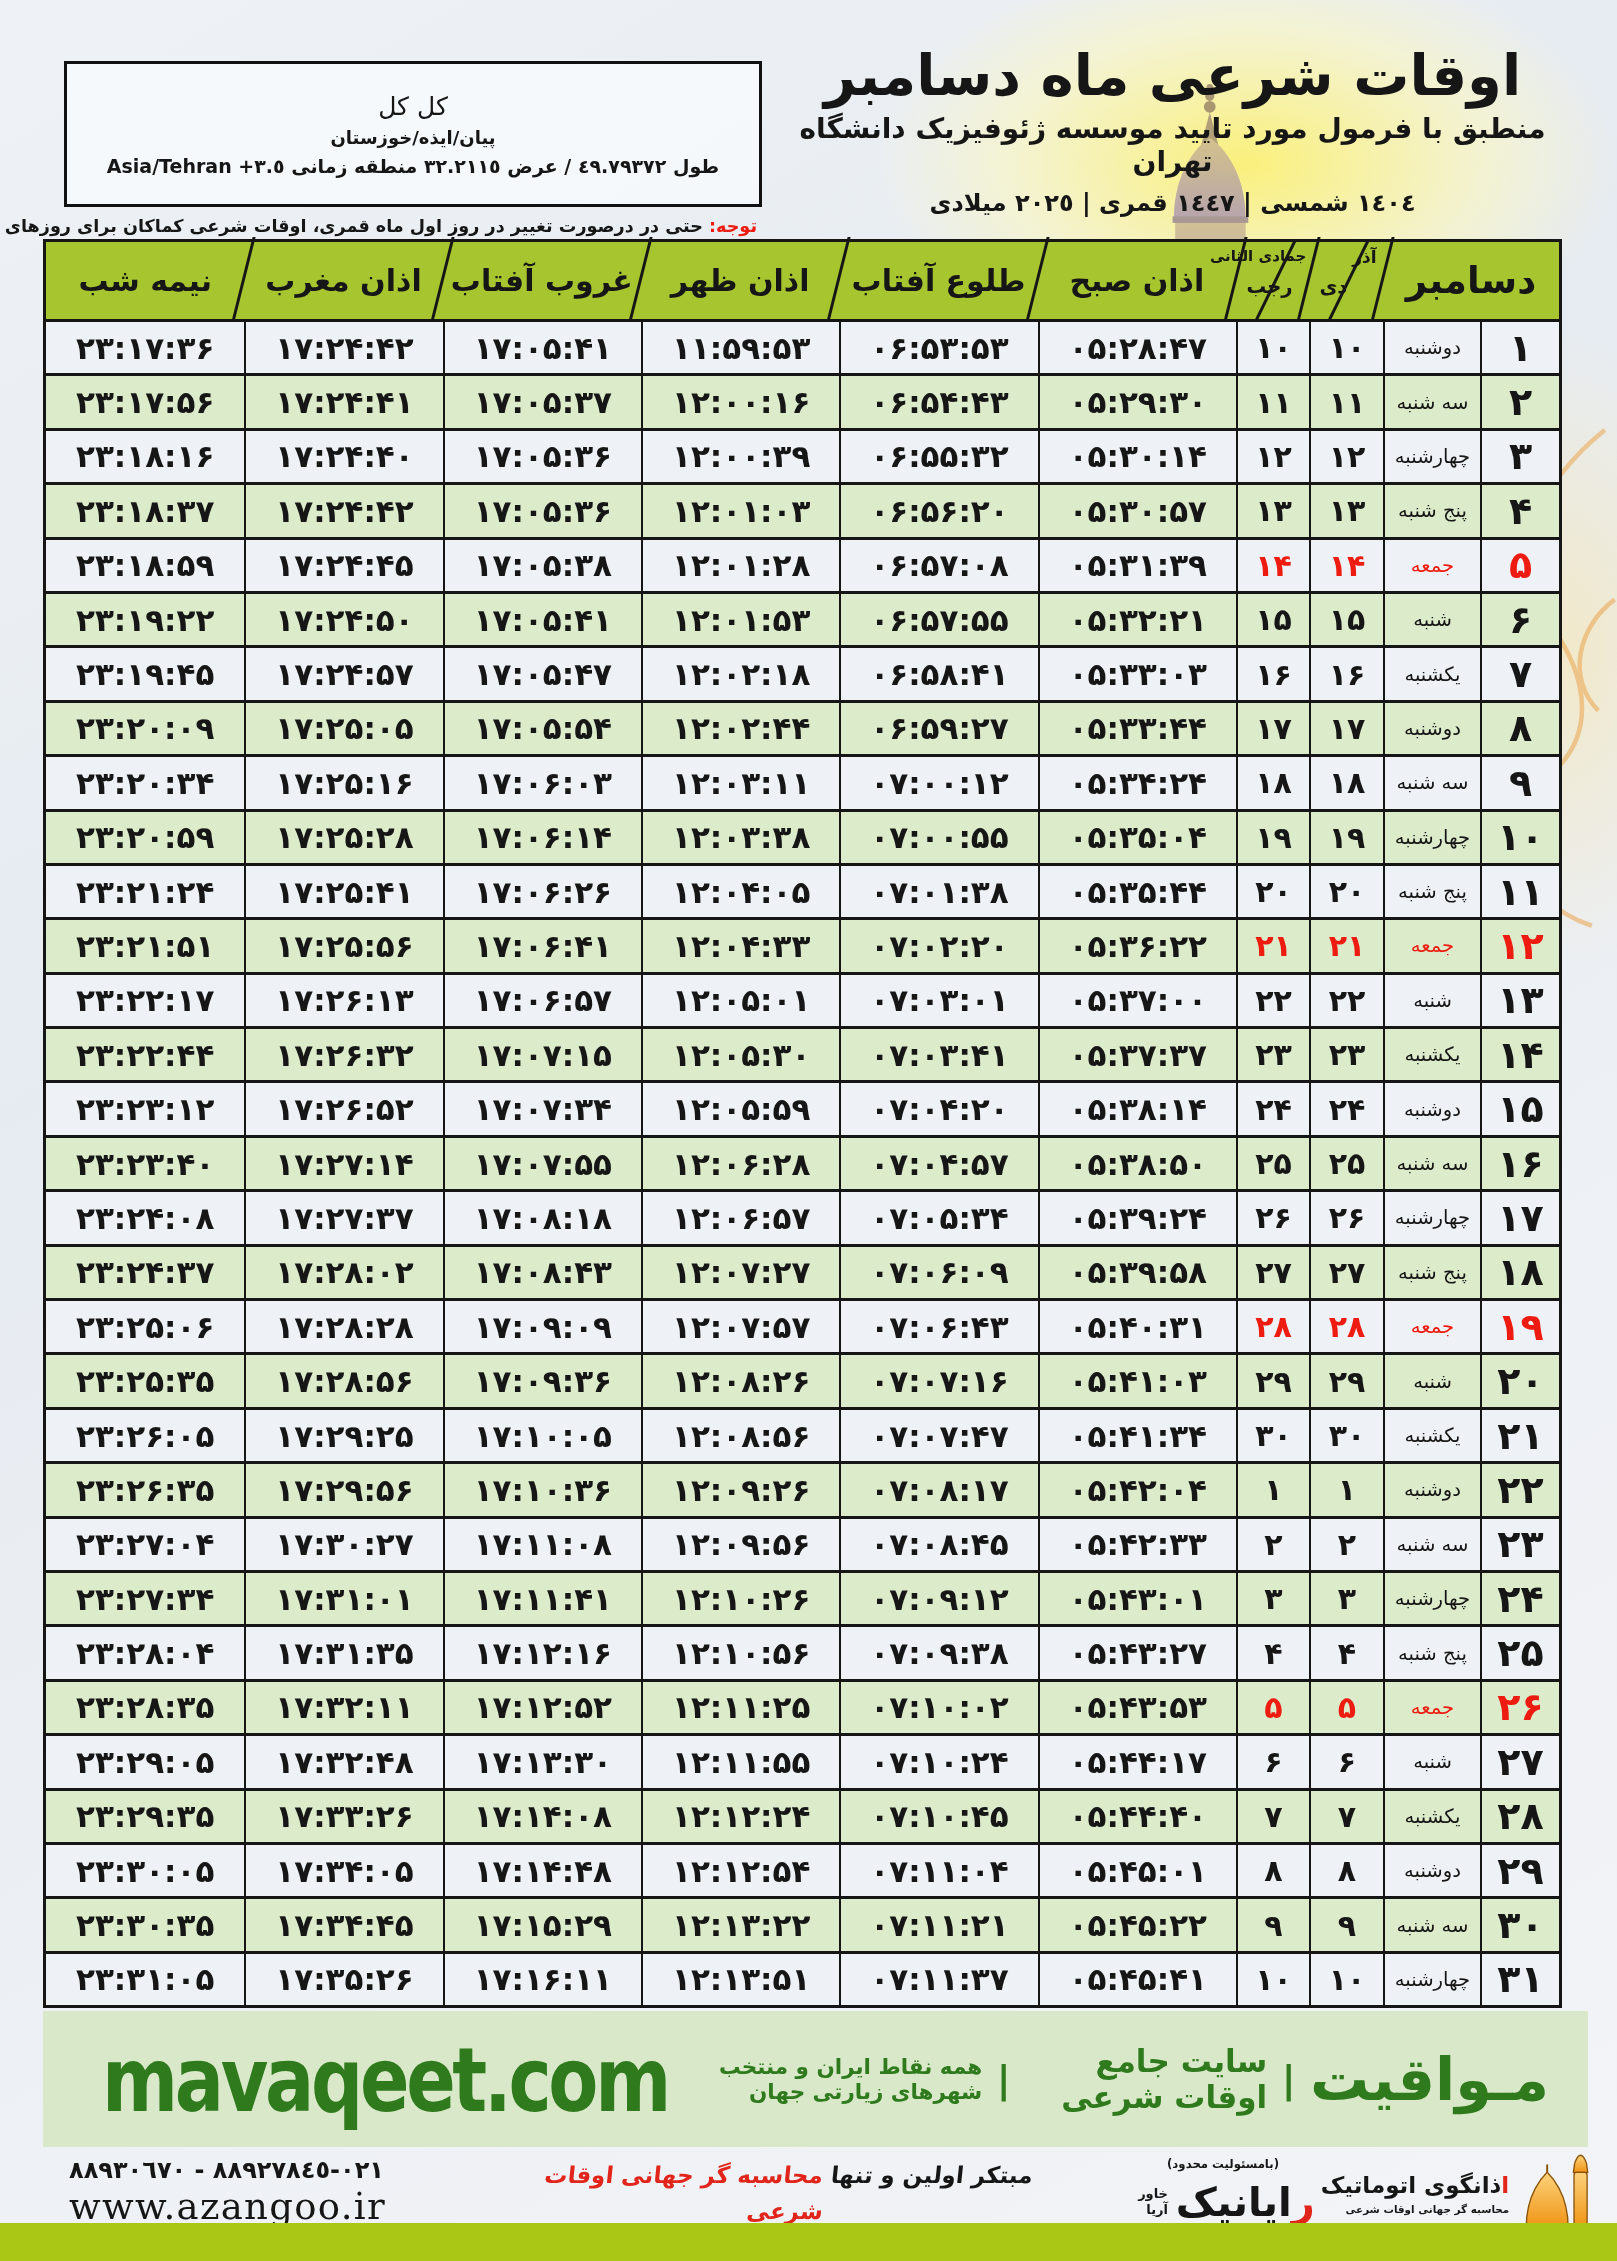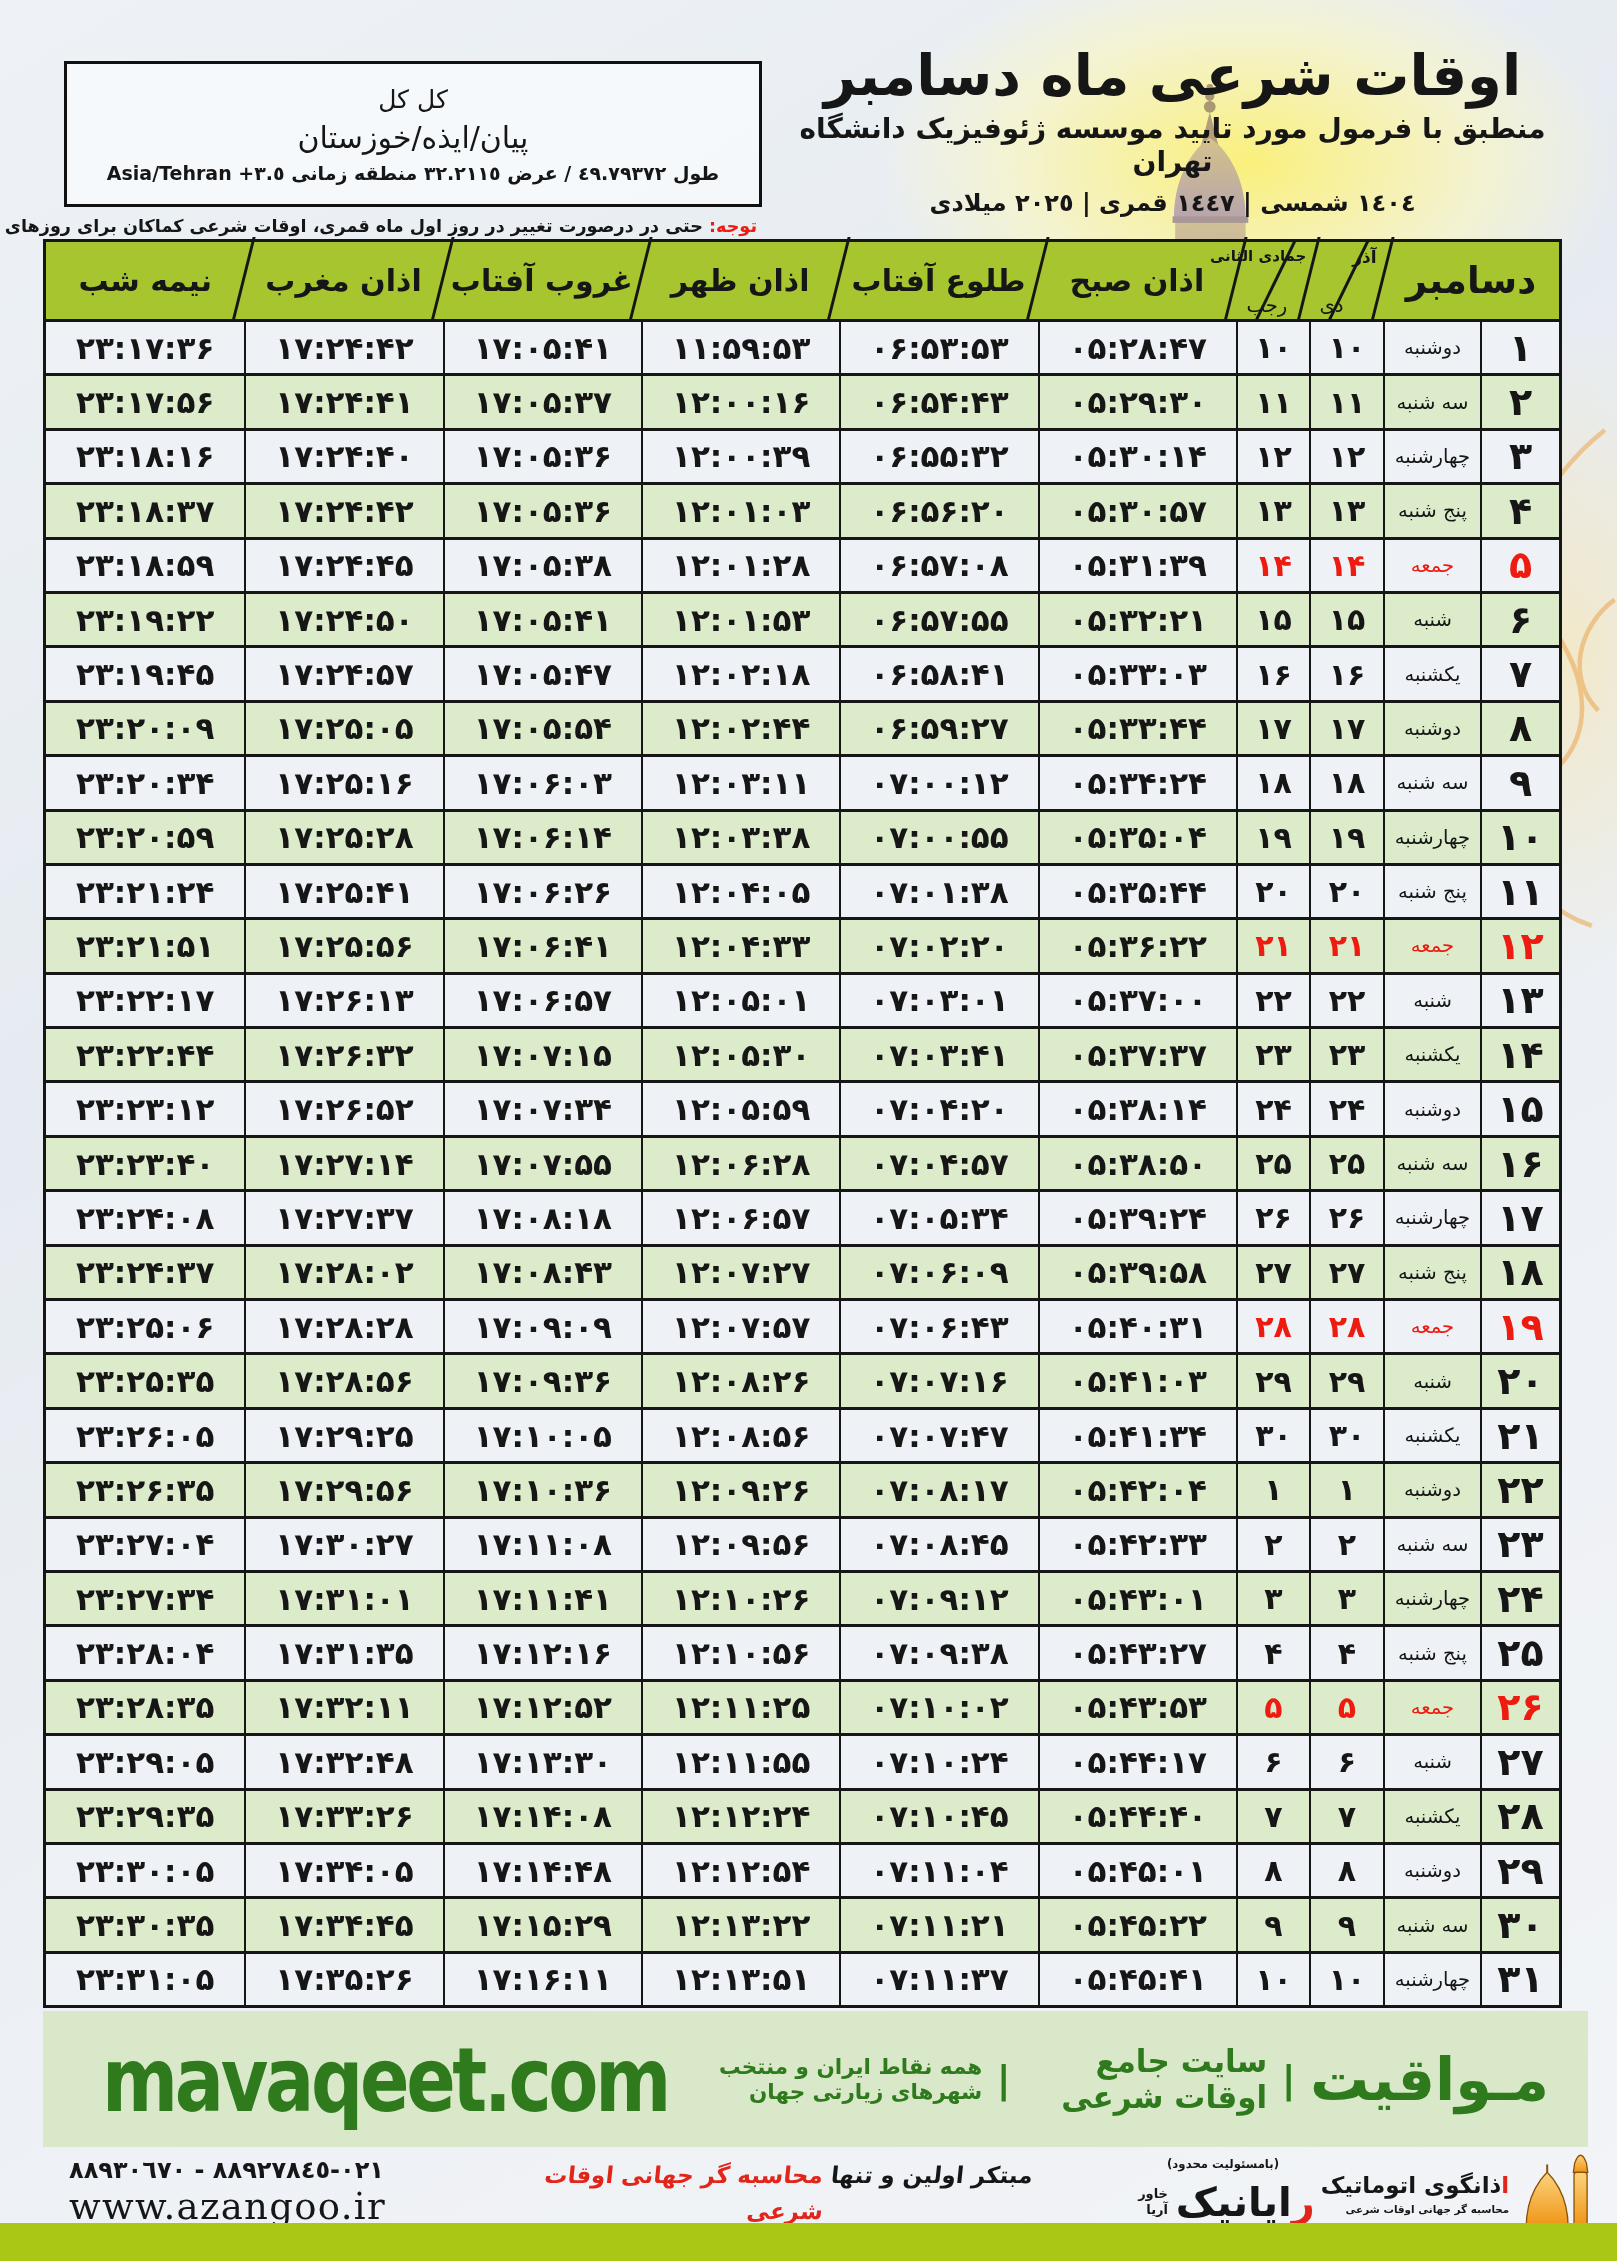--- a/index.html
+++ b/index.html
@@ -9,39 +9,39 @@
   
   .deco{position:absolute;z-index:0;}
   .glow{left:750px;top:-117px;width:992px;height:561px;border-radius:50%;
         background:radial-gradient(closest-side,rgba(251,240,118,.95),rgba(253,248,185,.55) 48%,rgba(255,255,255,0) 75%);}
   .glow2{left:1337px;top:196px;width:457px;height:913px;border-radius:50%;
         background:radial-gradient(closest-side,rgba(250,228,160,.5),rgba(255,255,255,0) 70%);}
   
   .loc-box{position:absolute;z-index:2;left:64px;top:61px;width:692px;height:140px;border:3.3px solid #111;
            background:rgba(250,252,254,.72);display:flex;flex-direction:column;align-items:center;justify-content:center;gap:6.5px;direction:rtl;}
   .loc-title{font-size:25px;font-weight:normal;}
-  .loc-sub{font-size:30px;font-weight:normal;}
+  .loc-sub{font-size:18px;font-weight:bold;}
   .loc-coords{font-size:19px;font-weight:bold;}
   .title-block{position:absolute;z-index:2;left:763px;top:44px;width:819px;text-align:center;direction:rtl;}
   .main-title{font-size:56px;font-weight:bold;line-height:1.15;}
   .sub-title{font-size:28px;font-weight:bold;margin-top:3.9px;}
   .years-line{font-size:24px;font-weight:bold;margin-top:10.4px;}
   .notice{position:absolute;z-index:2;left:49px;top:216px;width:708px;direction:rtl;font-size:17.6px;font-weight:bold;white-space:nowrap;}
   .notice .red{color:#ed1b10;}
   
   .ptable{position:absolute;z-index:2;left:43px;top:239px;width:1519px;height:1769px;border:3.9px solid #161616;box-sizing:border-box;background:#eef1f6;}
   .thead{height:80px;display:grid;grid-template-columns:79px 97px 74px 73px repeat(6,1fr);direction:rtl;
          background:#a6c52f;border-bottom:3.3px solid #161616;box-sizing:border-box;}
   .th{position:relative;display:flex;align-items:center;justify-content:center;font-weight:bold;font-size:30px;}
   .th::after{content:"";position:absolute;left:-2px;top:-5.2px;height:85px;width:3.3px;background:#161616;transform:skewX(-14deg);}
   .th:last-child::after{display:none;}
   .th-month{grid-column:span 2;font-size:37px;}
   .th-split .diag{position:absolute;left:52%;top:-8%;height:116%;width:2.6px;background:#161616;transform:rotate(26deg);}
   .split-top{position:absolute;top:5.2px;right:6.5px;font-size:17px;font-weight:bold;white-space:nowrap;z-index:3;}
-  .split-bottom{position:absolute;bottom:2px;left:10.4px;font-size:19.6px;font-weight:normal;z-index:3;}
+  .split-bottom{position:absolute;bottom:21px;left:10.4px;font-size:19.6px;font-weight:bold;z-index:3;}
   .th-lunar .split-top{font-size:15px;right:2.6px;margin-left:10px;}
   .tbody{display:flex;flex-direction:column;height:1683px;}
   .trow{flex:1;display:grid;grid-template-columns:79px 97px 74px 73px repeat(6,1fr);direction:rtl;
         border-bottom:3.3px solid #161616;box-sizing:border-box;background:#eef1f6;}
   .trow:last-child{border-bottom:none;}
   .trow.alt{background:#dcebca;}
   .cell{display:flex;align-items:center;justify-content:center;border-left:2px solid #161616;box-sizing:border-box;overflow:hidden;}
   .cell:last-child{border-left:none;}
   .c-day{font-size:38px;font-weight:bold;}
   .c-weekday{font-size:19.6px;}

